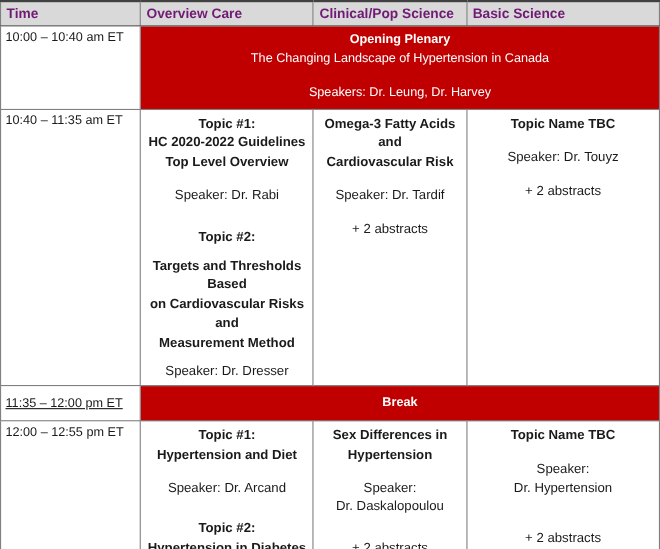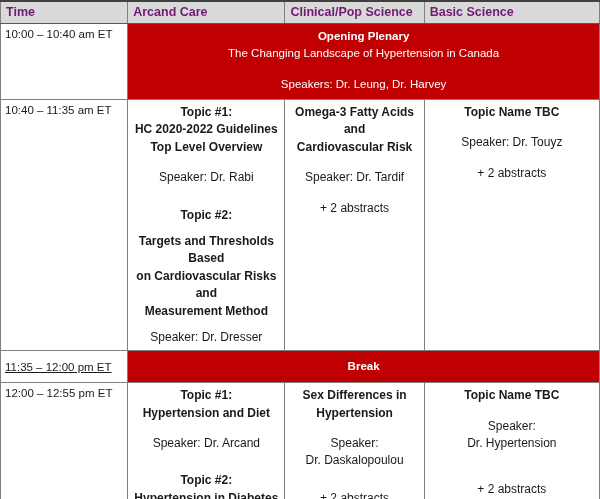--- a/index.html
+++ b/index.html
@@ -97,21 +97,21 @@
   <colgroup>
     <col class="col-time">
     <col class="col-primary">
     <col class="col-clinical">
     <col class="col-basic">
   </colgroup>
 
   <thead>
     <tr class="header-row">
       <th>Time</th>
-      <th>Arcand Care</th>
+      <th>Overview Care</th>
       <th>Clinical/Pop Science</th>
       <th>Basic Science</th>
     </tr>
   </thead>
 
   <tbody>
 
     <tr style="height:76px;">
       <td class="time-cell">10:00 – 10:40 am ET</td>
       <td class="banner-cell" colspan="3">

